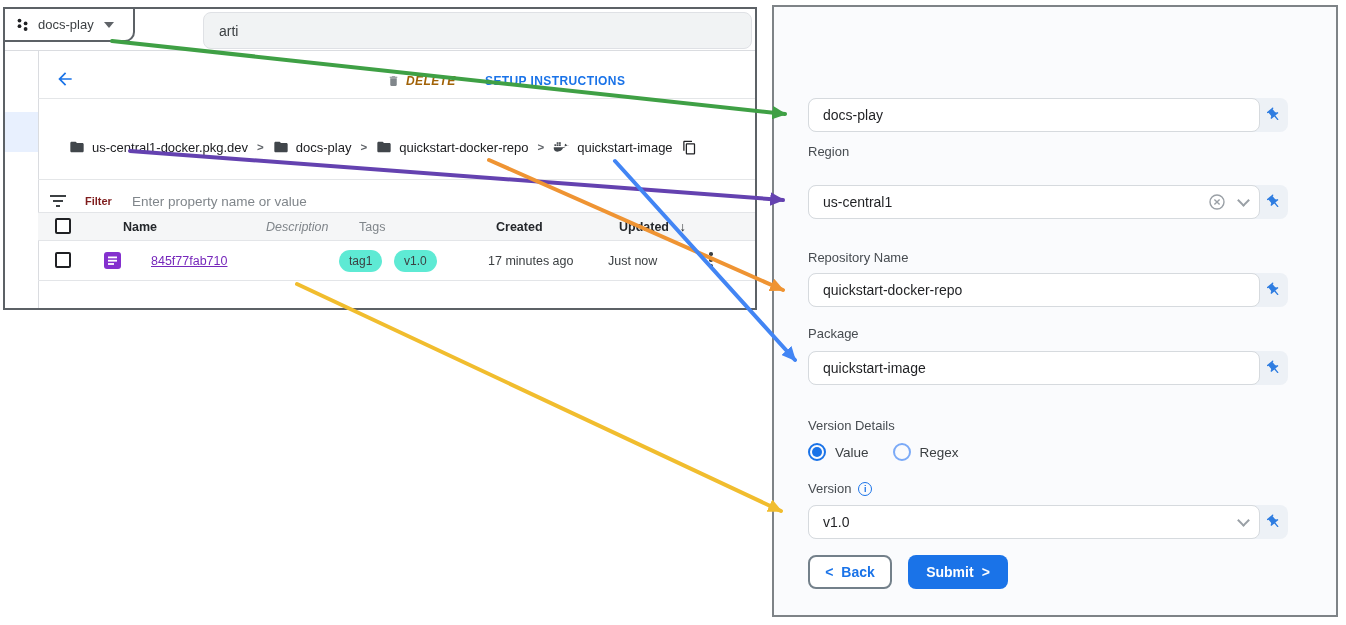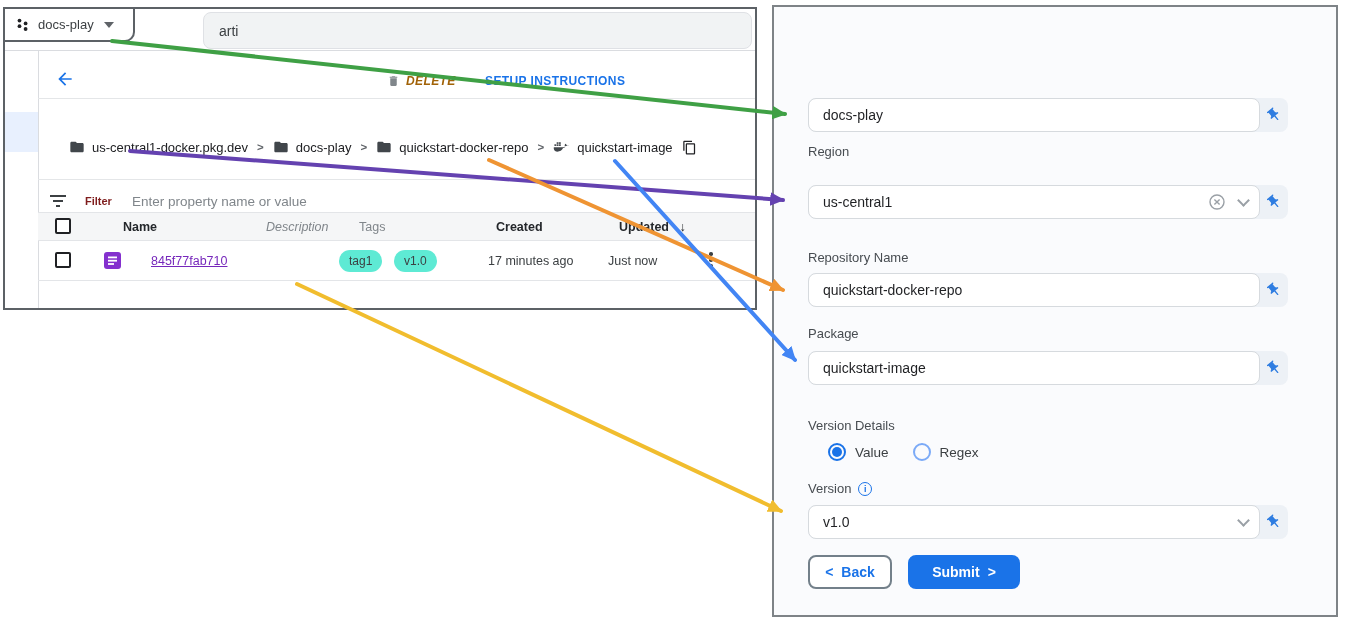--- a/index.html
+++ b/index.html
@@ -64,38 +64,38 @@
              border-radius:8px;display:flex;}
   .fld-wrap{position:relative;flex:1;}
   .fld{width:100%;height:34px;border:1px solid #d6dade;border-radius:8px;background:#fff;
        box-sizing:border-box;padding:0 14px;font-size:14px;color:#1f2023;outline:none;
        font-family:"Liberation Sans",sans-serif;}
   .fld-icons{position:absolute;right:12px;top:0;height:34px;display:flex;align-items:center;gap:14px;}
   .chev{width:7px;height:7px;border-right:2px solid #9aa0a6;border-bottom:2px solid #9aa0a6;
         transform:rotate(45deg);margin-top:-4px;cursor:pointer;}
   .clear-ic{width:16px;height:16px;cursor:pointer;}
   .pin-btn{width:28px;display:flex;align-items:center;justify-content:center;cursor:pointer;}
-  .radio-row{position:absolute;left:34px;top:436px;display:flex;align-items:flex-start;gap:24px;margin-left:20px;}
+  .radio-row{position:absolute;left:34px;top:436px;display:flex;align-items:flex-start;gap:24px;}
   .radio-opt{display:flex;align-items:center;gap:9px;cursor:pointer;}
   .radio{width:18px;height:18px;border-radius:50%;box-sizing:border-box;display:flex;
          align-items:center;justify-content:center;}
   .radio.sel{border:2px solid #1a73e8;}
   .radio.sel i{width:10px;height:10px;border-radius:50%;background:#1a73e8;}
   .radio.unsel{border:2px solid #7baaf7;}
   .radio-lbl{font-size:13.5px;color:#3c4043;}
   .version-lblrow{position:absolute;left:34px;top:474px;display:flex;align-items:center;gap:7px;justify-content:space-between;}
   .info-ic{width:14px;height:14px;border:1.5px solid #1a73e8;border-radius:50%;box-sizing:border-box;
            color:#1a73e8;font-size:9px;font-weight:700;display:flex;align-items:center;
            justify-content:center;cursor:pointer;}
   .btn-row{position:absolute;left:34px;top:548px;display:flex;gap:16px;}
   .btn{height:34px;border-radius:8px;font-size:14px;font-weight:700;display:flex;
        align-items:center;justify-content:center;gap:8px;cursor:pointer;box-sizing:border-box;
        font-family:"Liberation Sans",sans-serif;}
   .btn-back{width:84px;background:#fff;border:2px solid #73808a;color:#1a73e8;}
-  .btn-submit{width:112px;background:#1a73e8;border:none;color:#fff;}
+  .btn-submit{width:100px;background:#1a73e8;border:none;color:#fff;}
   .arrows{position:absolute;left:0;top:0;z-index:10;pointer-events:none;}
 </style>
 </head>
 <body>
 
 <div class="stage">
 
   <div class="console">
     <div class="topbar-divider"></div>
 

